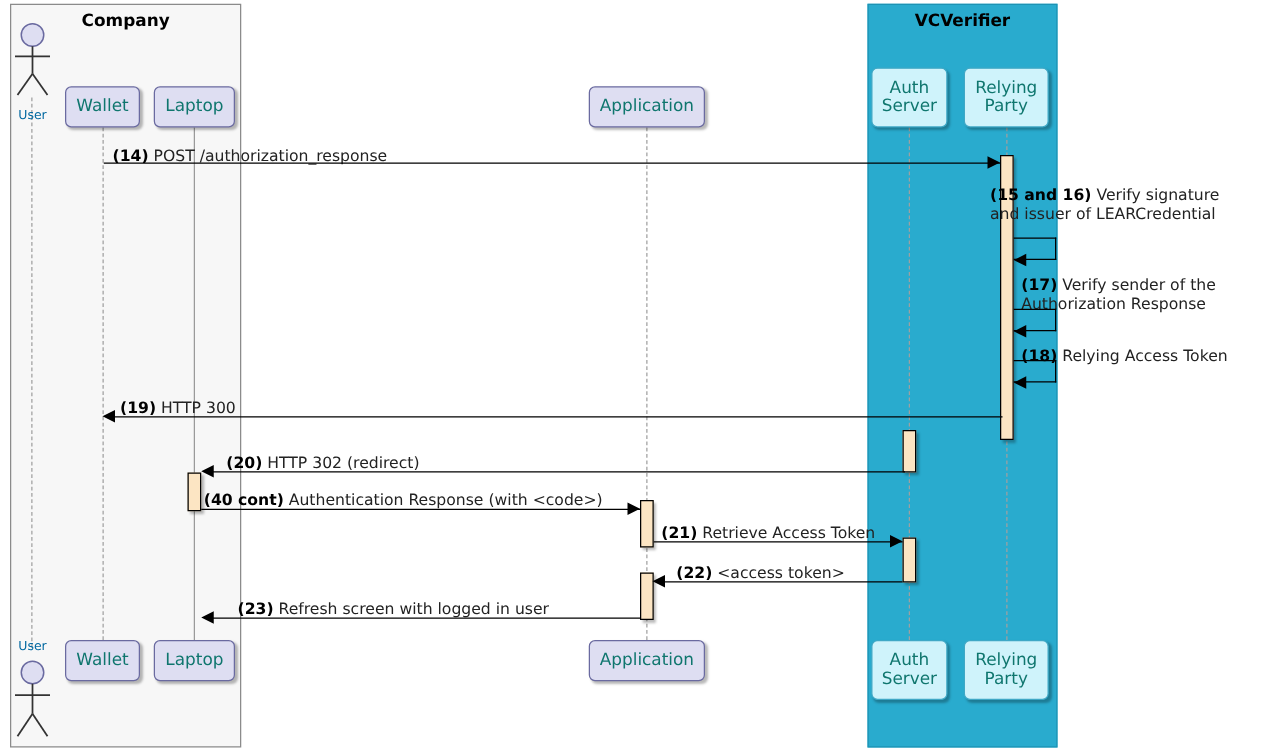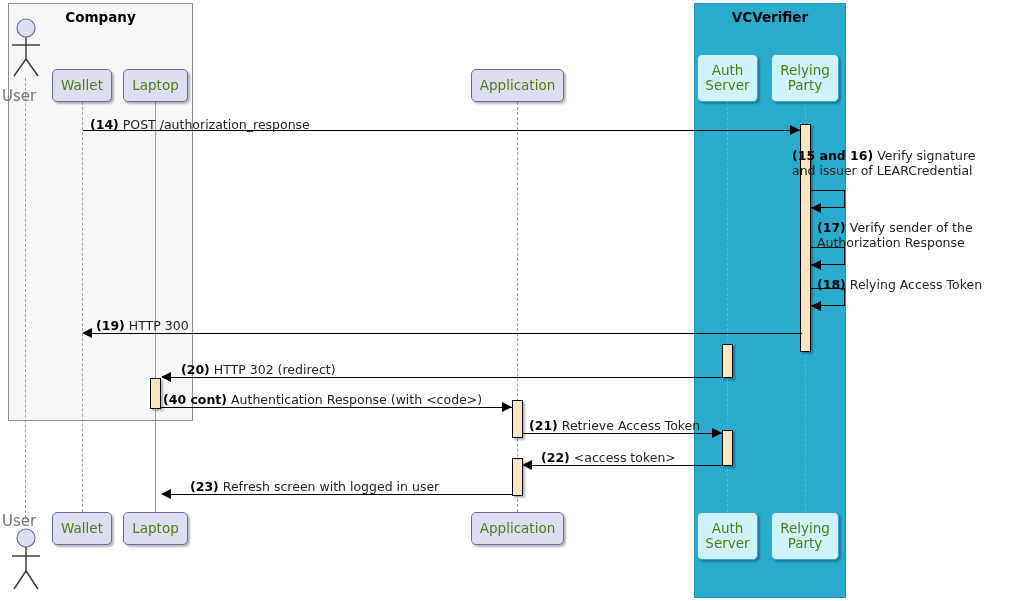--- a/index.html
+++ b/index.html
@@ -1,42 +1,42 @@
 <!DOCTYPE html>
 <html><head>
 <meta charset="utf-8">
 <style>
   html,body{margin:0;padding:0;background:#ffffff;}
   body{font-family:"DejaVu Sans","Liberation Sans",sans-serif;}
   #canvas{position:relative;width:1015px;height:601px;overflow:hidden;background:#fff;}
 
   
   .group{position:absolute;box-sizing:border-box;}
-  .group-company{left:8px;top:3px;width:185px;height:418px;background:#f7f7f7;border:1px solid #8b8b8b;}
+  .group-company{left:8px;top:3px;width:185px;height:595px;background:#f7f7f7;border:1px solid #8b8b8b;}
   .group-vc{left:694px;top:3px;width:152px;height:595px;background:#29ABCE;border:1px solid #1d93b4;}
   .group-title{position:absolute;width:100%;text-align:center;font-weight:bold;font-size:13.5px;color:#000;}
   .group-company .group-title{top:5px;}
   .group-vc .group-title{top:5px;}
 
   
   .lifeline{position:absolute;width:0;border-left:1px dashed #a0a0a0;}
   .lifeline.dark{border-left-color:#707070;}
 
   
   .part{position:absolute;box-sizing:border-box;border-radius:5px;
         display:flex;align-items:center;justify-content:center;text-align:center;
-        font-size:13.5px;line-height:15px;color:#4d7c0f;
+        font-size:13.5px;line-height:15px;color:#0f766e;
         box-shadow:2px 2px 2px rgba(0,0,0,0.28);}
   .part.lilac{background:#DEDEF2;border:1px solid #6a6aa0;}
   .part.cyanbox{background:#CFF3FB;border:1px solid #3fa8c6;}
 
   
   .actor{position:absolute;}
   .actor svg{display:block;}
-  .actor-label{position:absolute;font-size:15px;color:#737373;}
+  .actor-label{position:absolute;font-size:10px;color:#0369a1;text-align:center;}
 
   
   .activation{position:absolute;background:#FCE5C3;border:1px solid #000;box-sizing:border-box;
               box-shadow:2px 2px 2px rgba(0,0,0,0.28);}
 
   
   .msgline{position:absolute;height:0;border-top:1px solid #000;}
   .arrow{position:absolute;width:0;height:0;}
   .arrow.left{border-top:5px solid transparent;border-bottom:5px solid transparent;border-right:10px solid #000;}
   .arrow.right{border-top:5px solid transparent;border-bottom:5px solid transparent;border-left:10px solid #000;}

